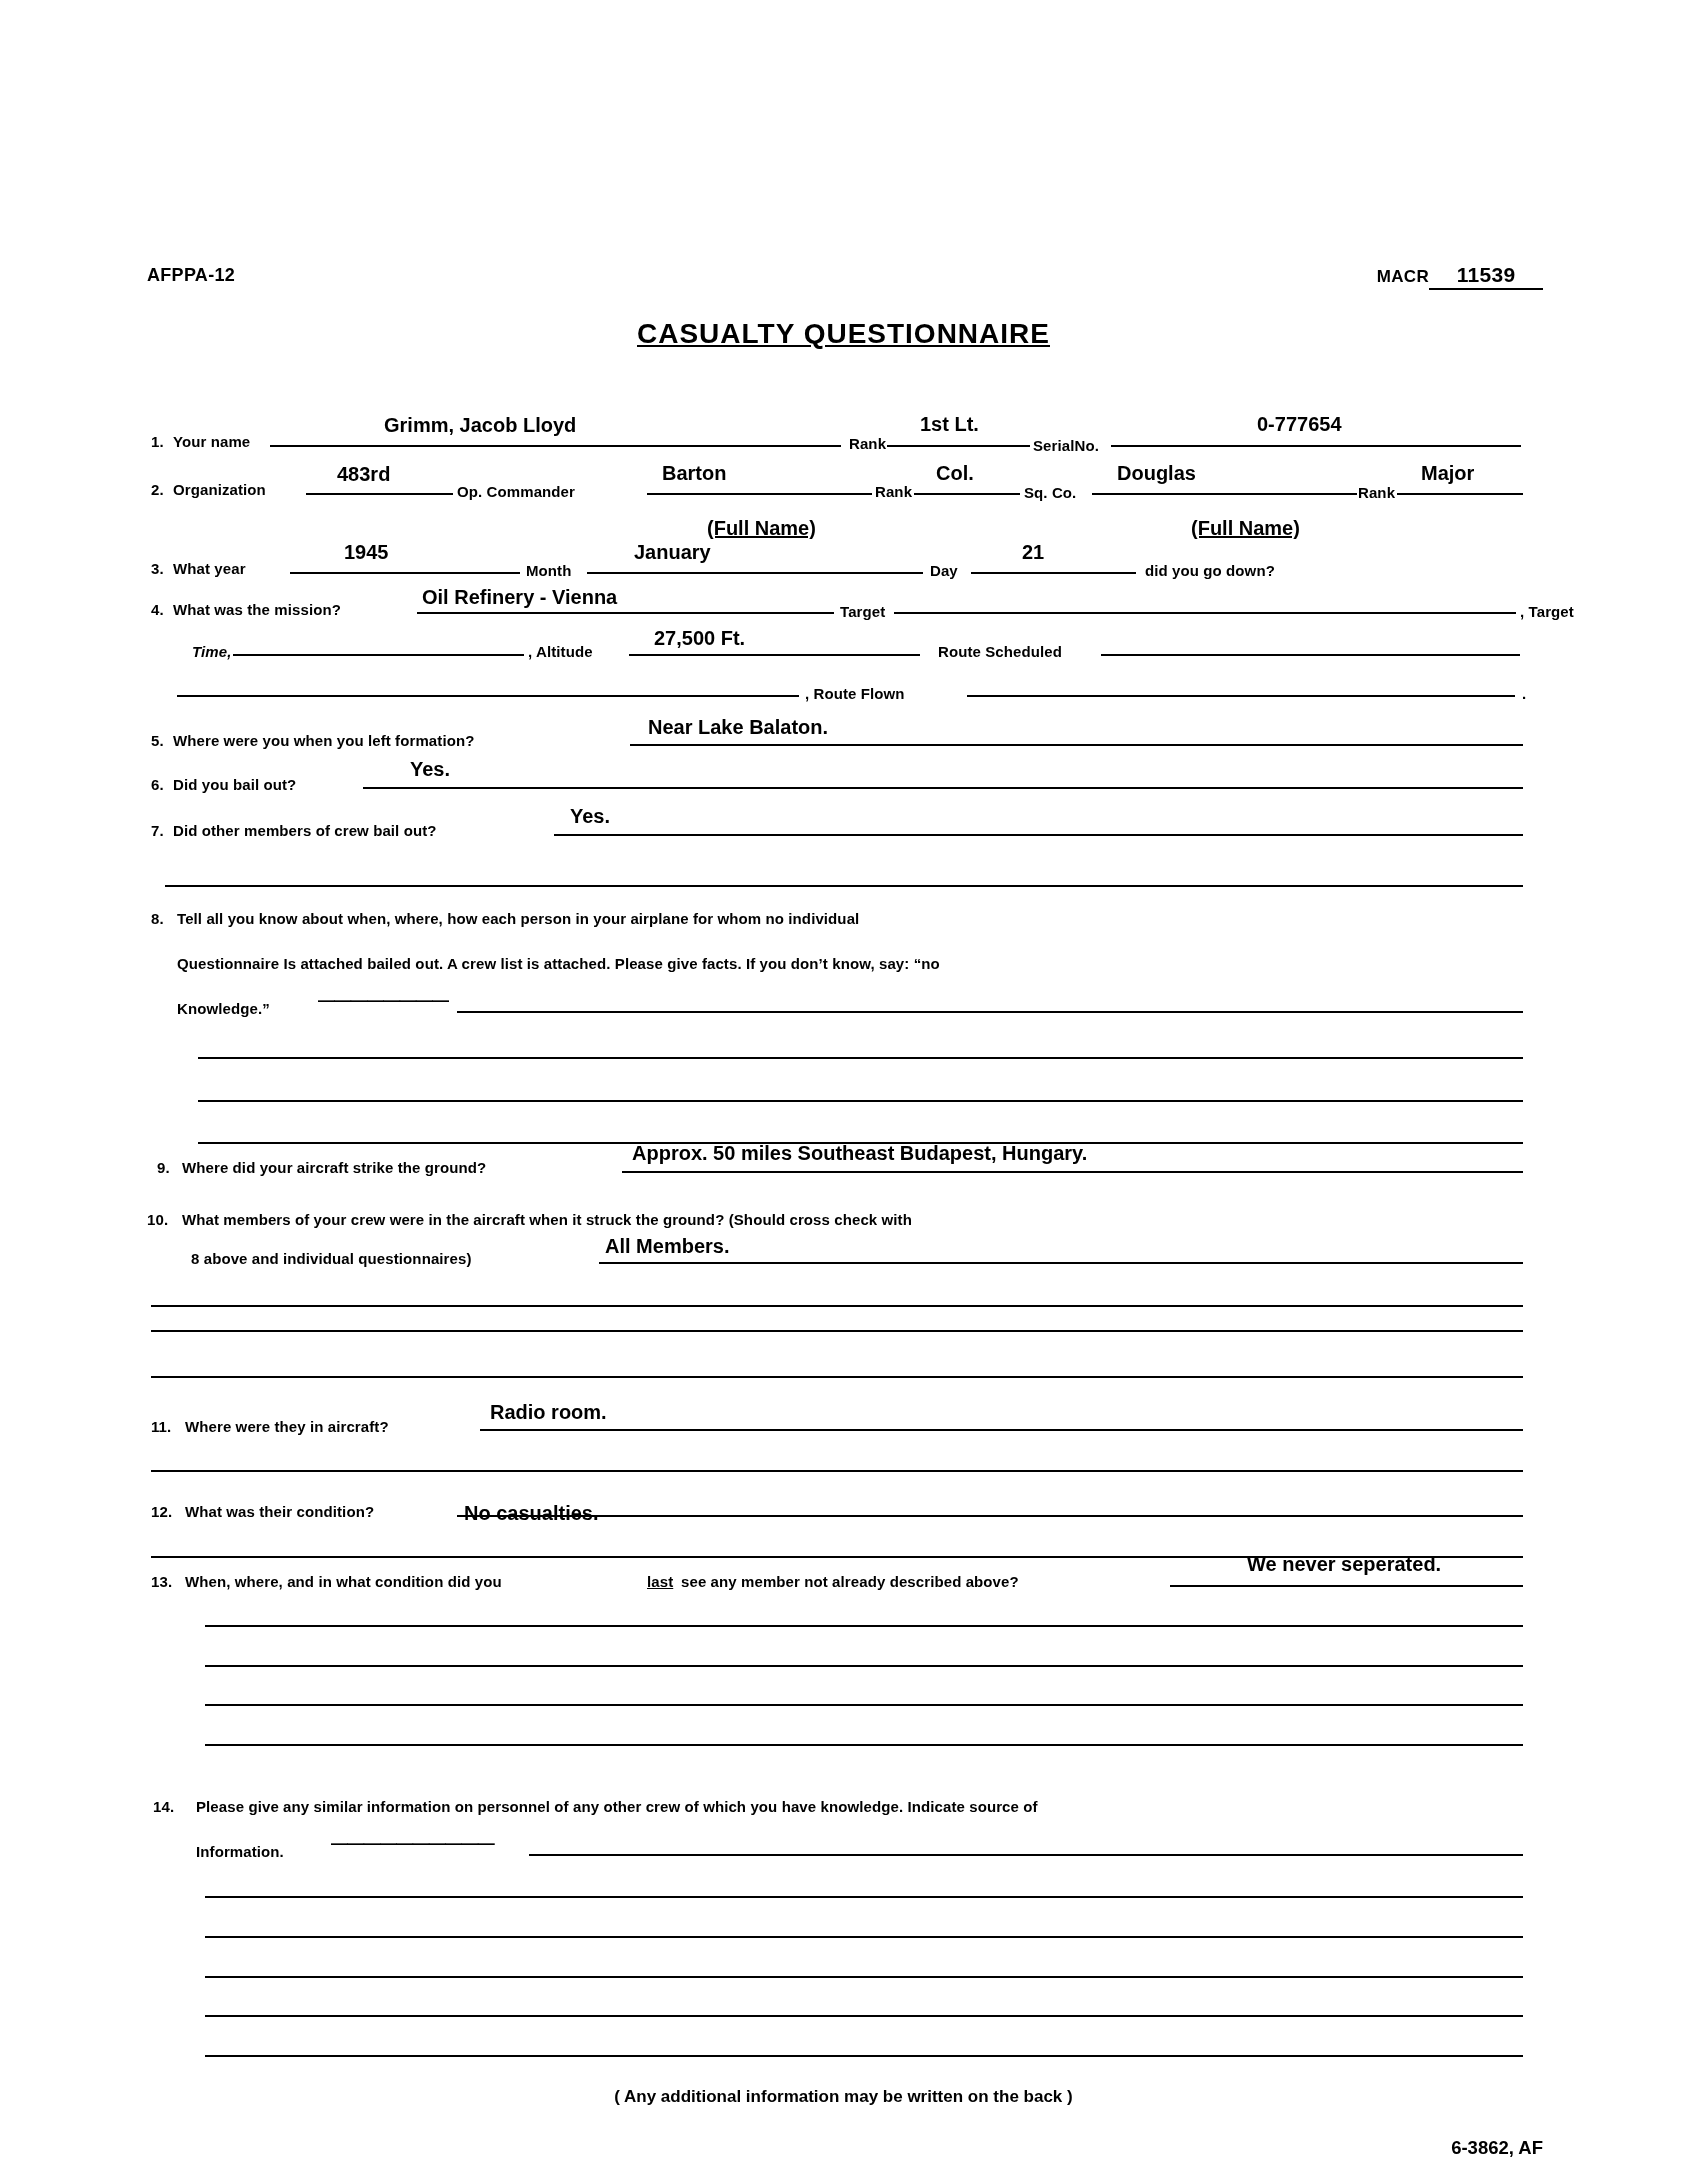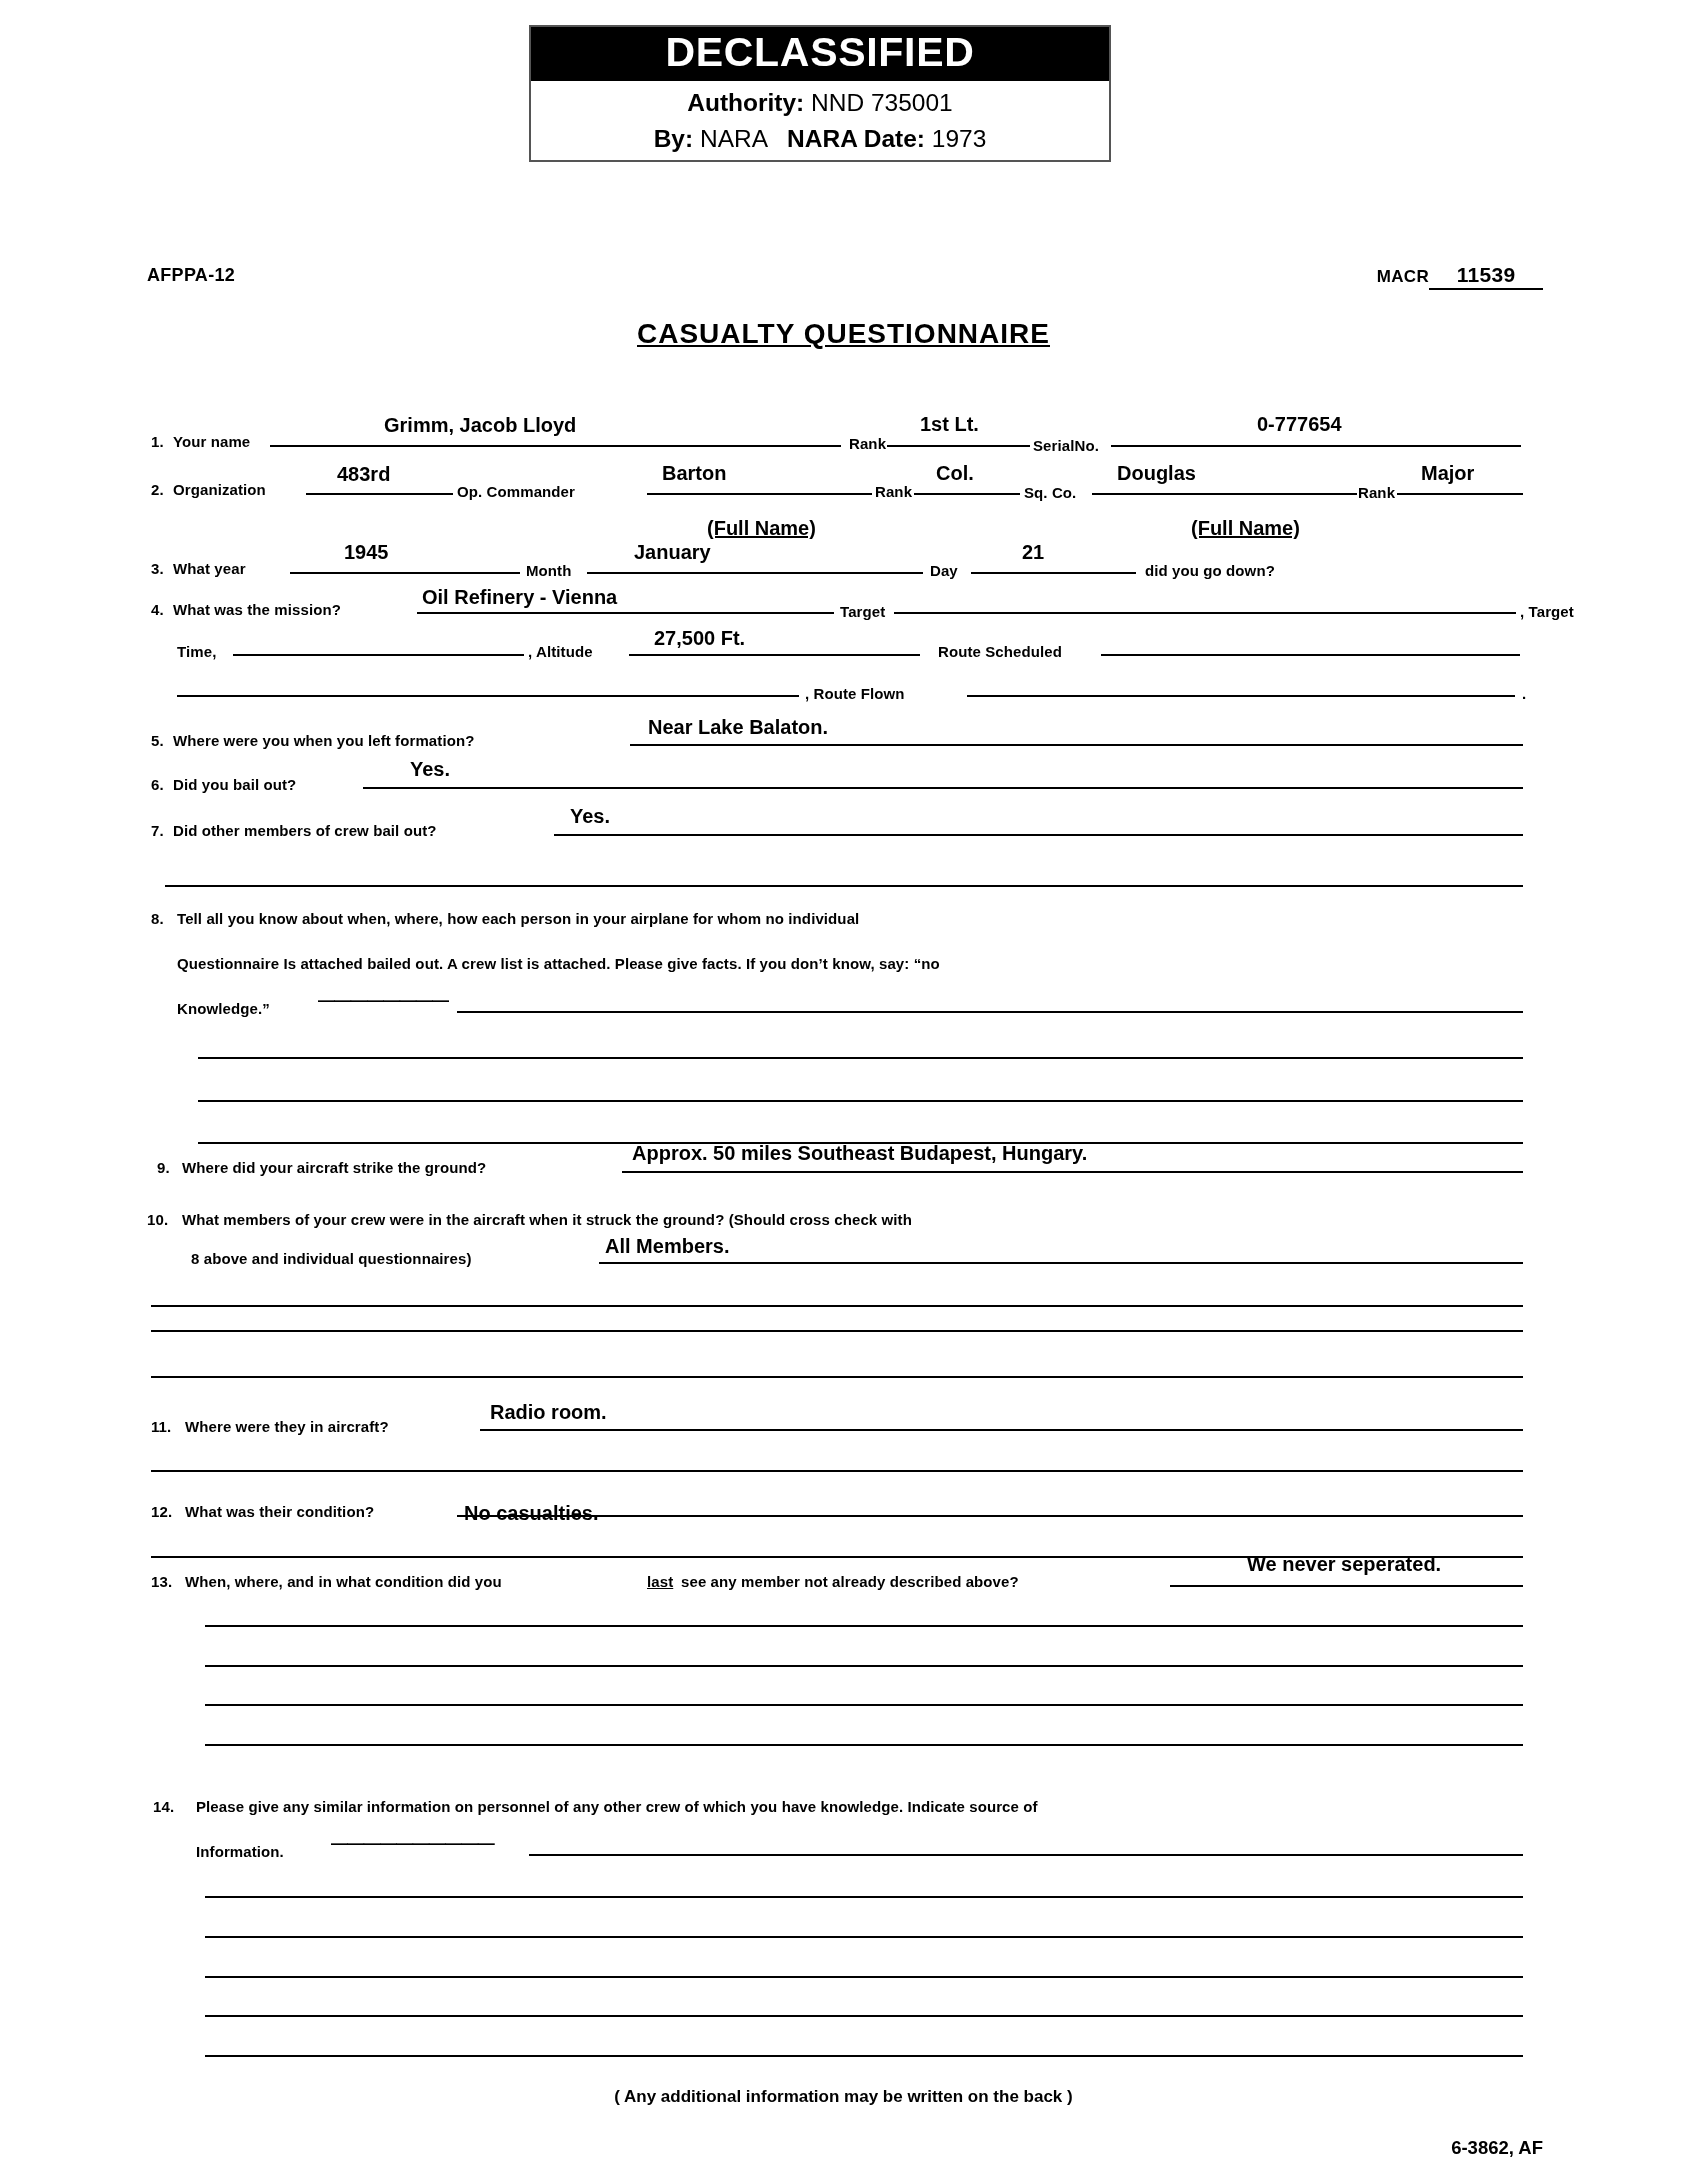--- a/index.html
+++ b/index.html
@@ -140,34 +140,20 @@
     font-size: 18.5px;
     font-weight: bold;
   }
   .underlined-word { text-decoration: underline; }
 </style>
 </head>
 <body>
 
 <div class="page">
 
-  <div class="stamp">
-    <div class="stamp-bar">DECLASSIFIED</div>
-    <div class="stamp-line">
-      <b>Authority:</b>
-      <span class="val">NND 735001</span>
-    </div>
-    <div class="stamp-line">
-      <b>By:</b>
-      <span class="val">NARA</span>
-      &nbsp;
-      <b>NARA Date:</b>
-      <span class="val">1973</span>
-    </div>
-  </div>
 
   <div class="form-id">AFPPA-12</div>
   <div class="macr">
     <span>MACR</span><span class="macr-val">11539</span>
   </div>
   <div class="doc-title">CASUALTY  QUESTIONNAIRE</div>
 
   <div class="lbl" style="left:151px; top:433px;">1.</div>
   <div class="lbl" style="left:173px; top:433px;">Your name</div>
   <div class="rule" style="left:270px; top:445px; width:571px;"></div>
@@ -213,21 +199,21 @@
 
   <div class="lbl" style="left:151px; top:601px;">4.</div>
   <div class="lbl" style="left:173px; top:601px;">What was the mission?</div>
   <div class="rule" style="left:417px; top:612px; width:417px;"></div>
   <div class="ans" style="left:422px; top:586px;">Oil Refinery - Vienna</div>
   <div class="lbl" style="left:840px; top:603px;">Target</div>
   <div class="rule" style="left:894px; top:612px; width:622px;"></div>
   <div class="ans" style="left:926px; top:587px;"></div>
   <div class="lbl" style="left:1520px; top:603px;">, Target</div>
 
-  <div class="lbl" style="left:177px; top:643px;">Time,</div>
+  <div class="lbl" style="left:192px; top:643px;font-style:italic;">Time,</div>
   <div class="rule" style="left:233px; top:654px; width:291px;"></div>
   <div class="lbl" style="left:528px; top:643px;">, Altitude</div>
   <div class="rule" style="left:629px; top:654px; width:291px;"></div>
   <div class="ans" style="left:654px; top:627px;">27,500 Ft.</div>
   <div class="lbl" style="left:938px; top:643px;">Route Scheduled</div>
   <div class="rule" style="left:1101px; top:654px; width:419px;"></div>
 
   <div class="rule" style="left:177px; top:695px; width:622px;"></div>
   <div class="lbl" style="left:805px; top:685px;">, Route Flown</div>
   <div class="rule" style="left:967px; top:695px; width:548px;"></div>

